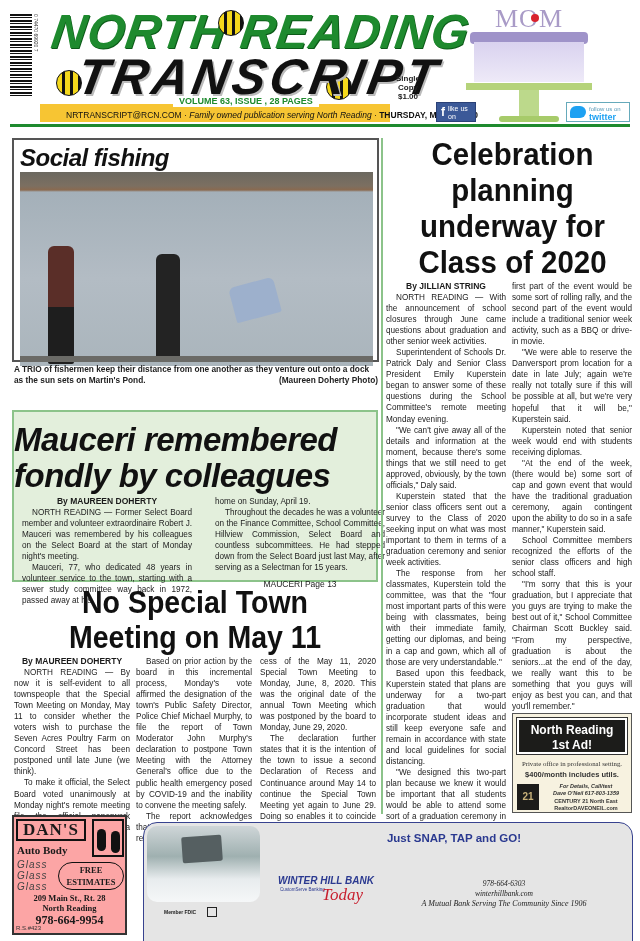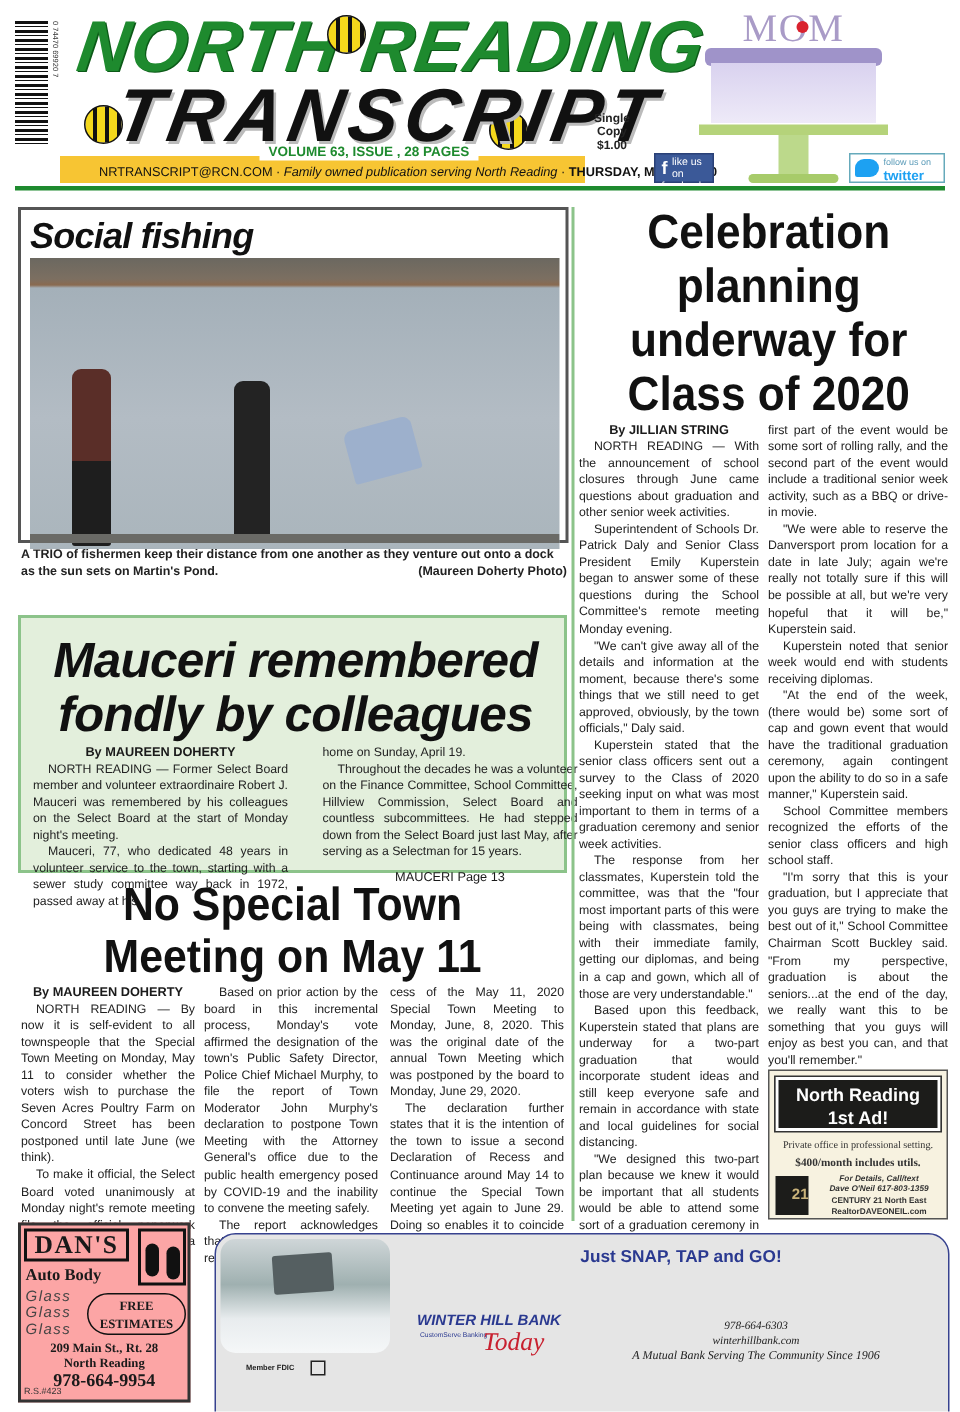--- a/index.html
+++ b/index.html
@@ -30,21 +30,21 @@
 
 #photo-box{left:12px;top:138px;width:367px;height:224px;border:2px solid #555;background:#fff}
 .photo-head{left:6px;top:4px;font-size:24px;font-weight:bold;font-style:italic;color:#111;letter-spacing:-0.5px;font-family:"Liberation Sans",sans-serif}
 .photo{left:6px;top:32px;width:353px;height:194px;background:linear-gradient(180deg,#6b6860 0,#7c6f61 14px,#8a6a50 18px,#a4b0b9 20px,#b3bcc4 55%,#aab5bc 100%);overflow:hidden}
 .dock{left:0;bottom:4px;width:353px;height:6px;background:#6a6a66}
 .person{background:#2b2220;border-radius:6px 6px 2px 2px}
 .caption{left:14px;top:364px;width:364px;font-size:8.3px;font-weight:bold;line-height:11px;color:#222}
 .caption .credit{float:right}
 
 #mauceri{left:12px;top:410px;width:366px;height:172px;background:#e3efdc;border:2px solid #8cc38a}
-.mauceri-head{left:0;top:10px;width:366px;text-align:center;font-size:33px;font-weight:bold;font-style:italic;line-height:36px;color:#111;letter-spacing:-0.5px}
+.mauceri-head{left:0;top:10px;width:366px;text-align:left;font-size:33px;font-weight:bold;font-style:italic;line-height:36px;color:#111;letter-spacing:-0.5px}
 .byline{font-size:8.5px;font-weight:bold;text-align:center;line-height:11px}
 .body-text{font-size:8.2px;line-height:11.05px;text-align:justify;color:#222}
 .body-text p{text-indent:10px}
 .jump{font-size:8.5px;font-weight:normal;text-align:center;line-height:11px}
 
 .town-head{left:12px;top:585px;width:366px;text-align:center;font-size:31px;font-weight:bold;line-height:35px;color:#111;font-family:"Liberation Sans",sans-serif;transform:scaleX(0.92)}
 
 .vrule{left:381px;top:138px;width:2px;height:676px;background:#8cc38a}
 .celeb-head{left:390px;top:136px;width:245px;text-align:center;font-size:32px;font-weight:bold;line-height:36px;color:#111;transform:scaleX(0.92);transform-origin:center}
 
@@ -185,22 +185,22 @@
   </div>
   <div class="jump" style="margin-top:14px">CELEBRATION Page 6</div>
 </div>
 
 <div id="ad-nr" class="abs">
   <div class="abs ad-nr-top">
     <div>North Reading</div>
     <div>1st Ad!</div>
   </div>
   <div class="abs ad-nr-line" style="top:46px">Private office in professional setting.</div>
-  <div class="abs ad-nr-line" style="top:56px;font-weight:bold;font-size:7.5px;font-family:Liberation Serif, serif">$400/month includes utils.</div>
-  <div class="abs" style="left:4px;top:70px;width:22px;height:26px;background:#1c1c1a;color:#c9b27a;font-size:10px;font-weight:bold;text-align:right;line-height:26px">21</div>
+  <div class="abs ad-nr-line" style="top:56px;font-weight:bold;font-size:7.5px;font-family:Liberation Sans, sans-serif">$400/month includes utils.</div>
+  <div class="abs" style="left:4px;top:70px;width:22px;height:26px;background:#1c1c1a;color:#c9b27a;font-size:10px;font-weight:bold;text-align:center;line-height:26px">21</div>
   <div class="abs" style="left:30px;top:69px;width:86px;text-align:center;font-size:5.5px;line-height:6.5px;font-style:italic;font-weight:bold;color:#333">
     <div>For Details, Call/text</div>
     <div>Dave O'Neil 617-803-1359</div>
   </div>
   <div class="abs" style="left:30px;top:84px;width:86px;text-align:center;font-size:5.5px;line-height:6.5px;font-weight:bold;color:#333">
     <div>CENTURY 21 North East</div>
     <div>RealtorDAVEONEIL.com</div>
   </div>
 </div>
 

